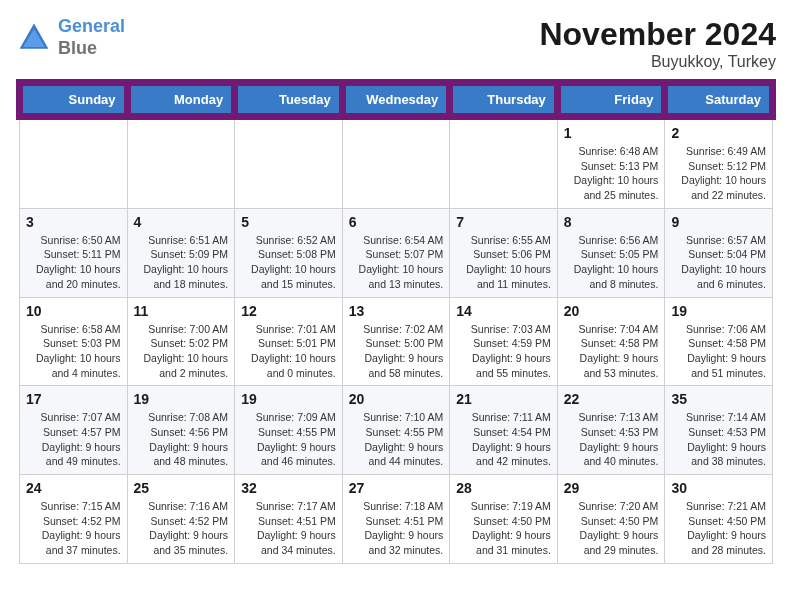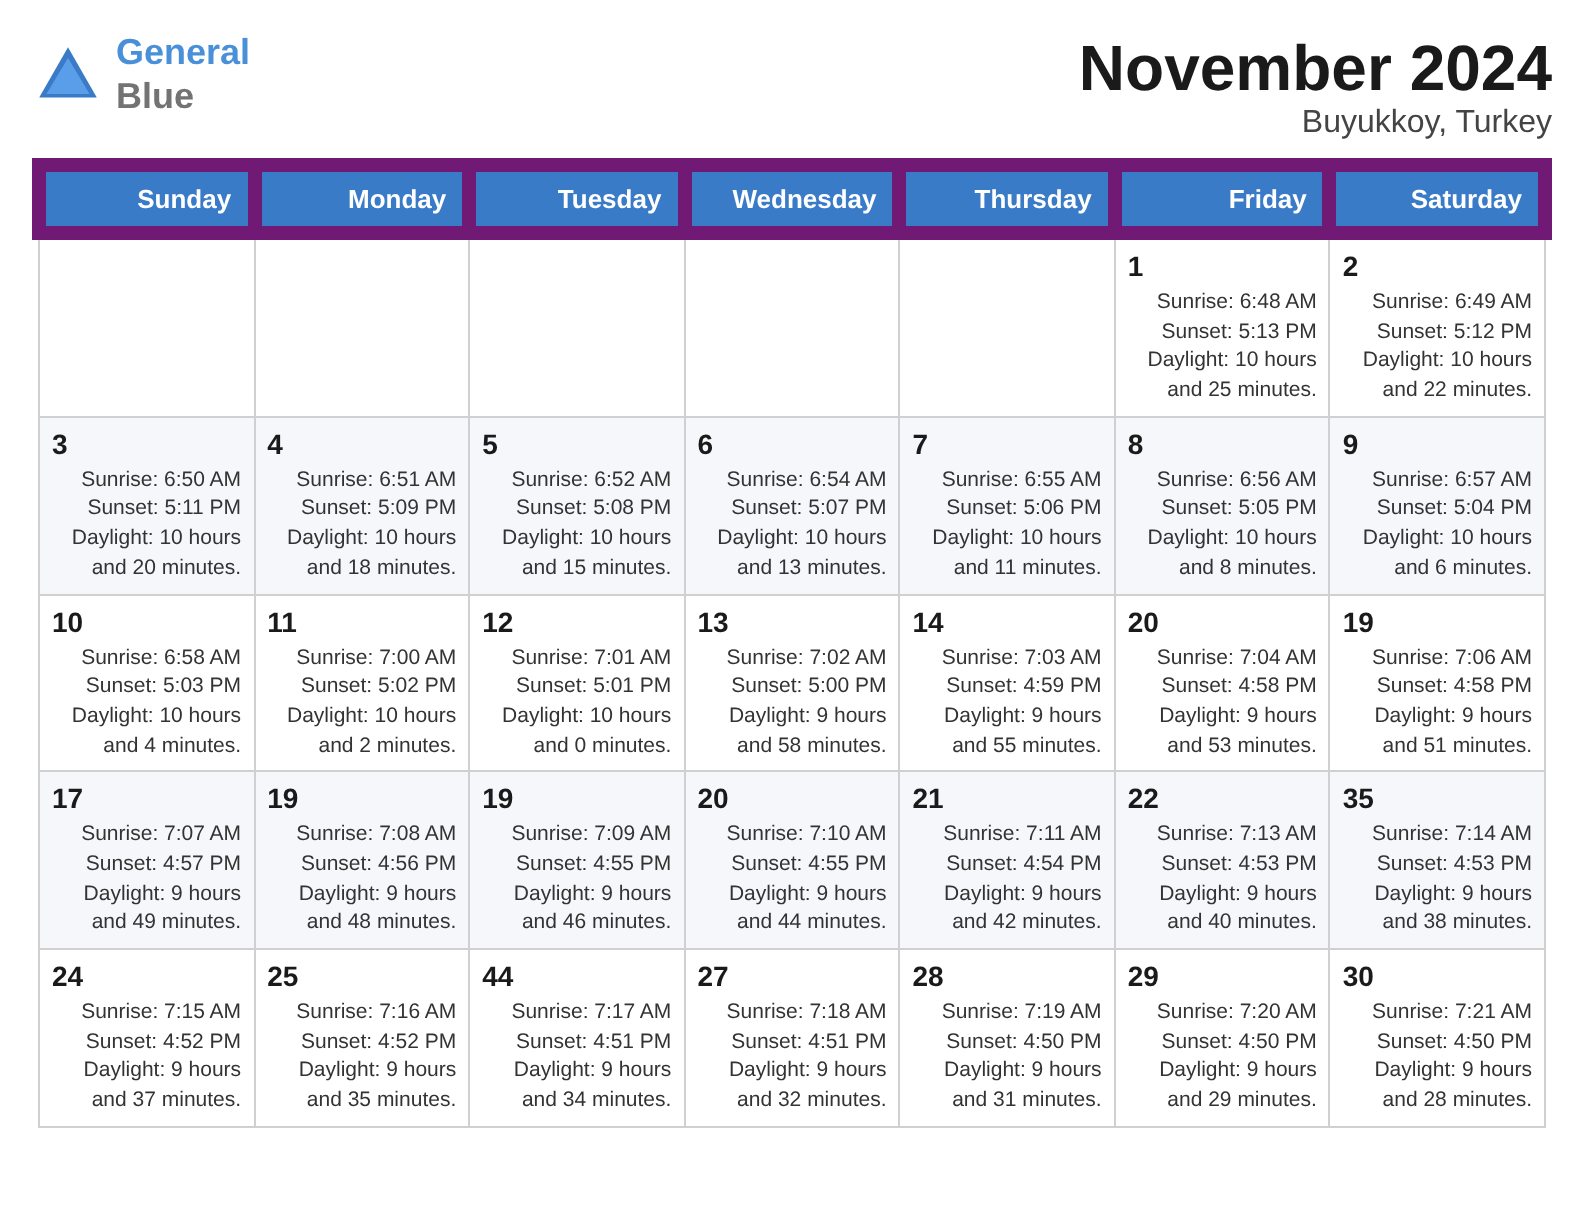--- a/index.html
+++ b/index.html
@@ -230,21 +230,21 @@
       <tr>
         <td>
           <span class="day-num">24</span>
           <div class="day-info">Sunrise: 7:15 AM<br>Sunset: 4:52 PM<br>Daylight: 9 hours and 37 minutes.</div>
         </td>
         <td>
           <span class="day-num">25</span>
           <div class="day-info">Sunrise: 7:16 AM<br>Sunset: 4:52 PM<br>Daylight: 9 hours and 35 minutes.</div>
         </td>
         <td>
-          <span class="day-num">44</span>
+          <span class="day-num">32</span>
           <div class="day-info">Sunrise: 7:17 AM<br>Sunset: 4:51 PM<br>Daylight: 9 hours and 34 minutes.</div>
         </td>
         <td>
           <span class="day-num">27</span>
           <div class="day-info">Sunrise: 7:18 AM<br>Sunset: 4:51 PM<br>Daylight: 9 hours and 32 minutes.</div>
         </td>
         <td>
           <span class="day-num">28</span>
           <div class="day-info">Sunrise: 7:19 AM<br>Sunset: 4:50 PM<br>Daylight: 9 hours and 31 minutes.</div>
         </td>

